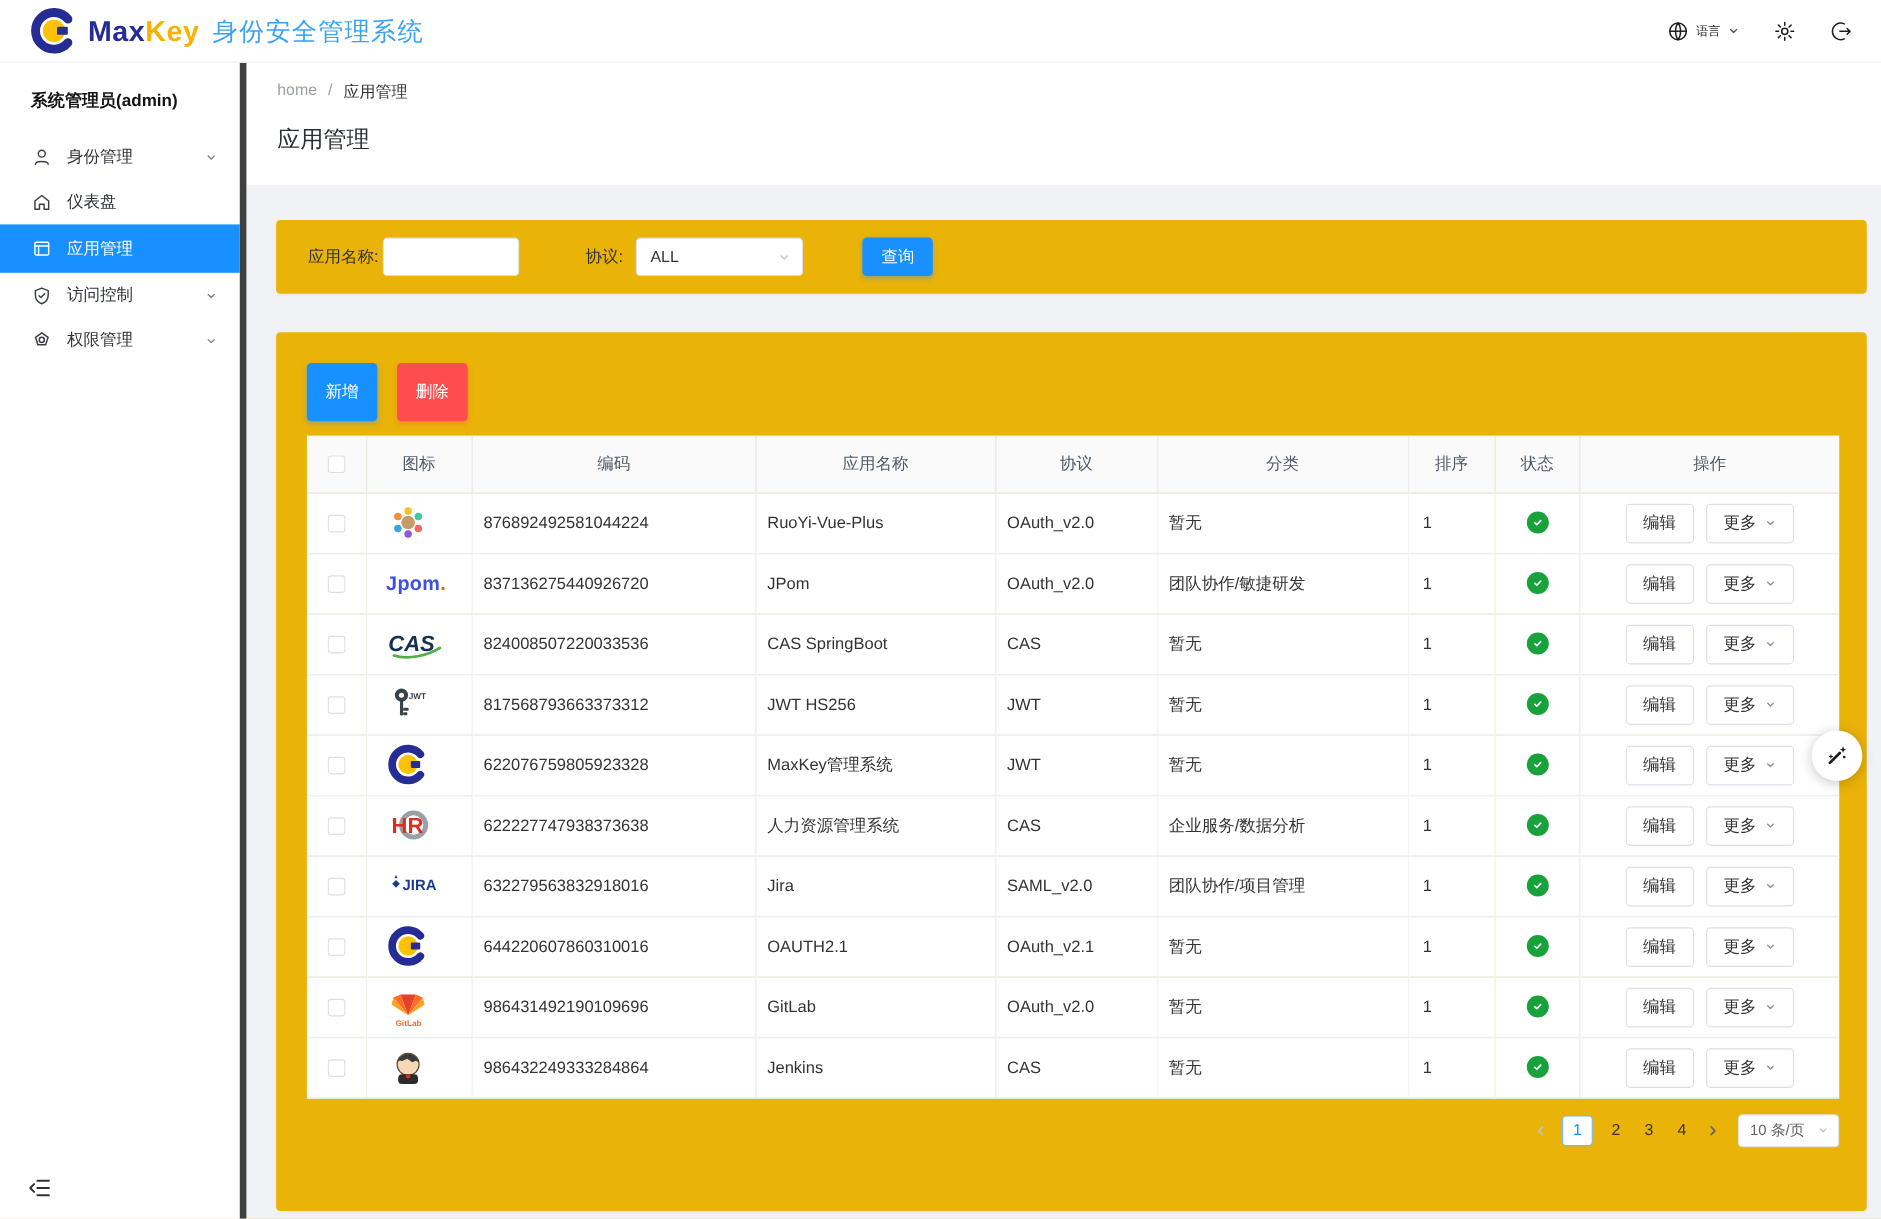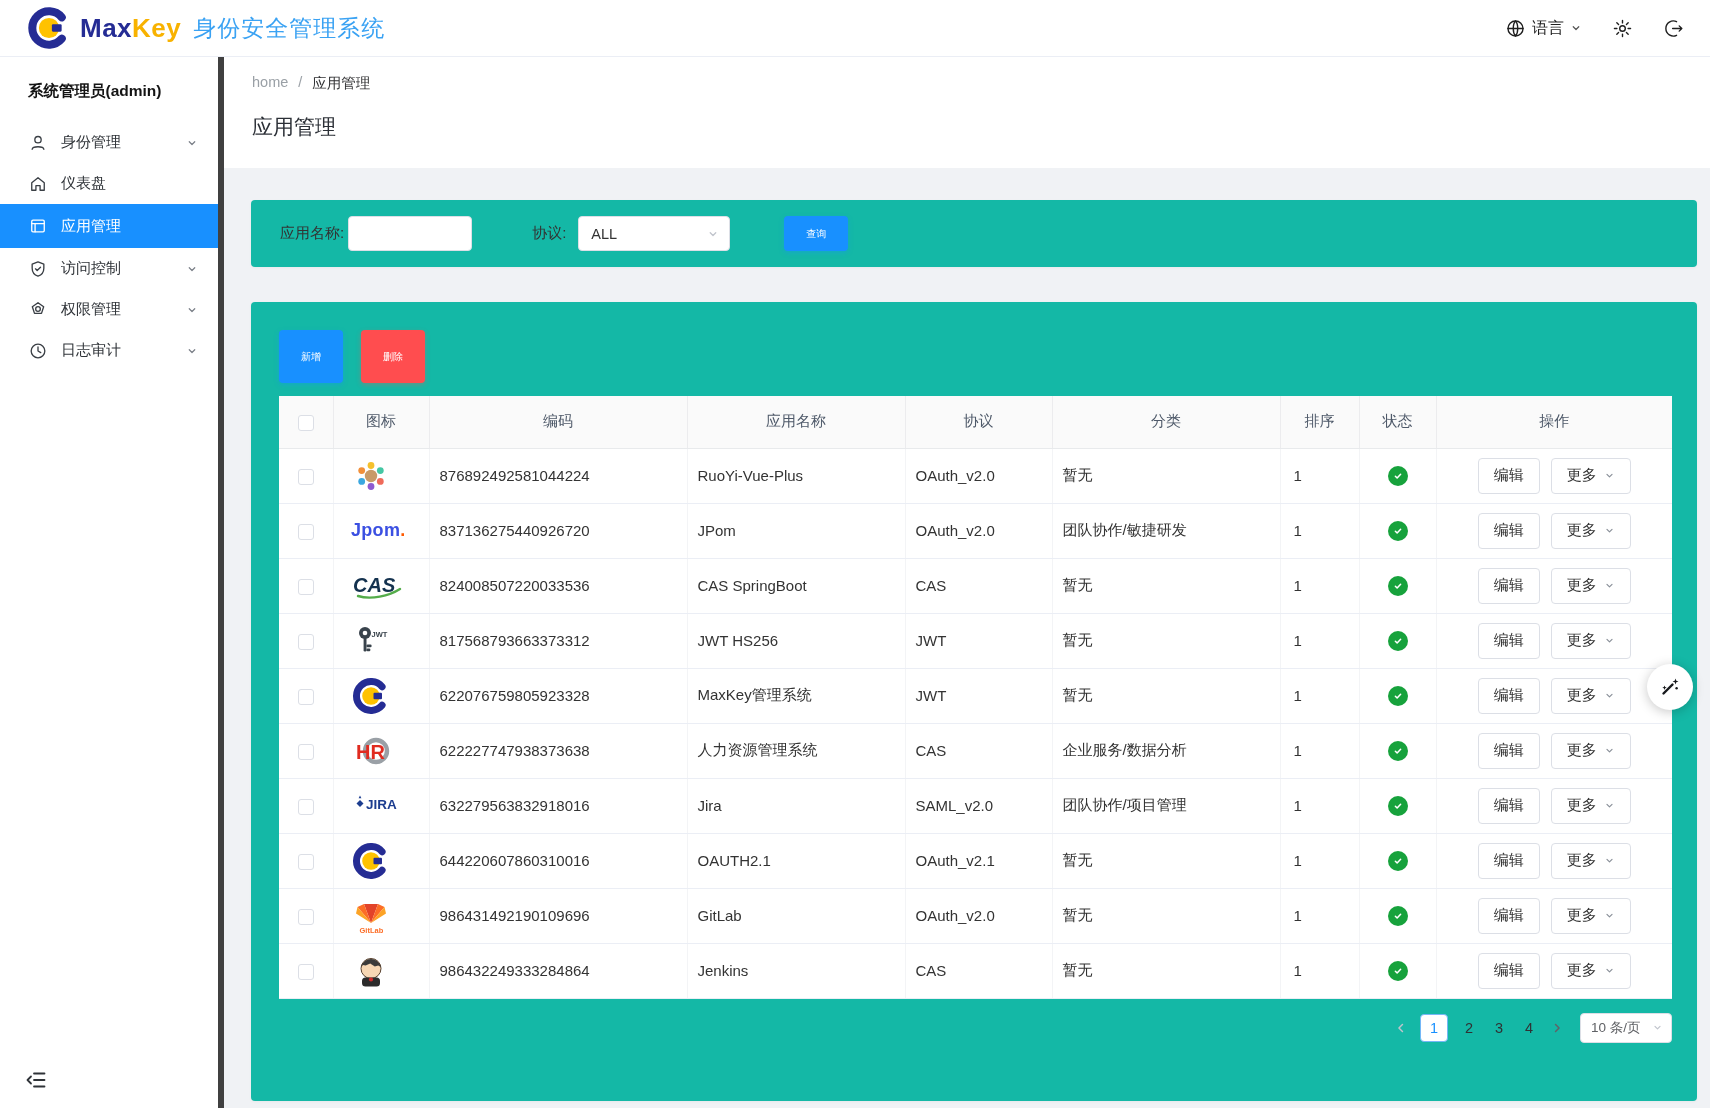--- a/index.html
+++ b/index.html
@@ -18,21 +18,21 @@
     padding:0 26px; z-index:20;
   }
   .brand{ display:flex; align-items:center; }
   .brand-mark{ width:46px; height:46px; }
   .brand-text{ margin-left:8px; font-size:26px; font-weight:800; letter-spacing:.5px; }
   .brand-max{ color:#252c94; }
   .brand-key{ color:#f8b200; }
   .brand-sub{ margin-left:12px; font-size:23px; font-weight:400; color:#3aa2f3; letter-spacing:1px; }
   .top-actions{ display:flex; align-items:center; gap:30px; color:#1f1f1f; }
   .lang-group{ display:flex; align-items:center; gap:6px; cursor:pointer; }
-  .lang-group .t{ font-size:16px;font-family:Liberation Serif, serif; }
+  .lang-group .t{ font-size:11px;font-family:Liberation Serif, serif; }
   .ticon{ width:21px; height:21px; color:#1f1f1f; }
   .chev-s{ width:12px; height:12px; color:#555; }
 
   
   .sidebar{
     position:absolute; top:57px; left:0; width:224px; bottom:0;
     background:#fff; border-right:6px solid #404040; z-index:10;
   }
   .user-title{ padding:24px 28px 20px; font-size:15.5px; font-weight:bold; color:#141414; }
   .menu-item{
@@ -50,40 +50,40 @@
     color:#2f3338; cursor:pointer;
   }
 
   
   .main{ position:absolute; left:224px; top:57px; right:0; bottom:0; }
   .page-head{ background:#fff; height:111px; padding:17px 28px 0; }
   .breadcrumb{ font-size:14.5px; color:#9aa0a6; display:flex; gap:10px; }
   .breadcrumb .bc-current{ color:#303133; }
   .page-title{ margin-top:20px; font-size:21px; font-weight:500; color:#2b2f36; }
   .content{ padding:32px 13px 0 27px; }
-  .card{ background:#14b8a6; border-radius:4px; box-shadow:0 1px 3px rgba(0,0,0,.04); }
+  .card{ background:#eab308; border-radius:4px; box-shadow:0 1px 3px rgba(0,0,0,.04); }
 
   
   .filter-card{ height:67px; display:flex; align-items:center; margin-bottom:35px; }
   .f-label{ font-size:15px; color:#333; }
   .lbl-name{ margin-left:29px; }
   .f-input{
     width:124px; height:35px; margin-left:4px; border:1px solid #dcdfe6;
     border-radius:4px; padding:0 10px; font-size:14px; color:#333; outline:none;
     font-family:inherit;
   }
   .lbl-proto{ margin-left:60px; }
   .f-select{
     width:152px; height:35px; margin-left:12px; border:1px solid #dcdfe6; border-radius:4px;
     display:flex; align-items:center; justify-content:space-between; padding:0 10px 0 12px;
     font-size:14.5px; color:#333; cursor:pointer; background:#fff;
   }
   .f-select .sel-chev{ width:12px; height:12px; color:#c0c4cc; }
   .btn{
-    height:35px; padding:0 17px; border:none; border-radius:4px; font-size:10px;
+    height:35px; padding:0 17px; border:none; border-radius:4px; font-size:15px;
     color:#fff; cursor:pointer; font-family:Liberation Serif, serif;
   }
   .btn-primary{ background:#1890ff; box-shadow:0 2px 5px rgba(24,144,255,.35); }
   .btn-danger{ background:#ff4d4f; box-shadow:0 2px 5px rgba(255,77,79,.35); }
   .btn-search{ margin-left:54px; width:64px; padding:0; }
 
   
   .main-card{ height:799px; padding:28px 25px 0 28px; position:relative; }
   .toolbar{ display:flex; gap:18px; margin-bottom:13px; }
   .toolbar .btn{ width:64px; height:53px; padding:0; }
@@ -239,34 +239,20 @@
             <circle cx="12" cy="10.8" r="2.8"></circle>
           </svg>
         </span>
         <span class="mi-label">权限管理</span>
         <span class="chev">
           <svg viewBox="0 0 24 24" fill="none" stroke="currentColor" stroke-linecap="round" stroke-linejoin="round" stroke-width="2.4">
             <path d="M6.5 9.5 L12 15 L17.5 9.5"></path>
           </svg>
         </span>
       </div>
-      <div class="menu-item">
-        <span class="mi-icon">
-          <svg viewBox="0 0 24 24" fill="none" stroke="currentColor" stroke-linecap="round" stroke-linejoin="round" stroke-width="1.6">
-            <circle cx="12" cy="12" r="8.2"></circle>
-            <path d="M12 7.2 V12 L15.3 13.9"></path>
-          </svg>
-        </span>
-        <span class="mi-label">日志审计</span>
-        <span class="chev">
-          <svg viewBox="0 0 24 24" fill="none" stroke="currentColor" stroke-linecap="round" stroke-linejoin="round" stroke-width="2.4">
-            <path d="M6.5 9.5 L12 15 L17.5 9.5"></path>
-          </svg>
-        </span>
-      </div>
     </nav>
   <div class="collapse-btn">
     <svg viewBox="0 0 24 24" fill="none" stroke="currentColor" stroke-width="1.8" stroke-linecap="round" stroke-linejoin="round">
       <path d="M10 5.5 H20.5 M10 12 H20.5 M10 18.5 H20.5 M7 8.5 L3.5 12 L7 15.5"></path>
     </svg>
   </div>
 </aside>
 
 <main class="main">
 

